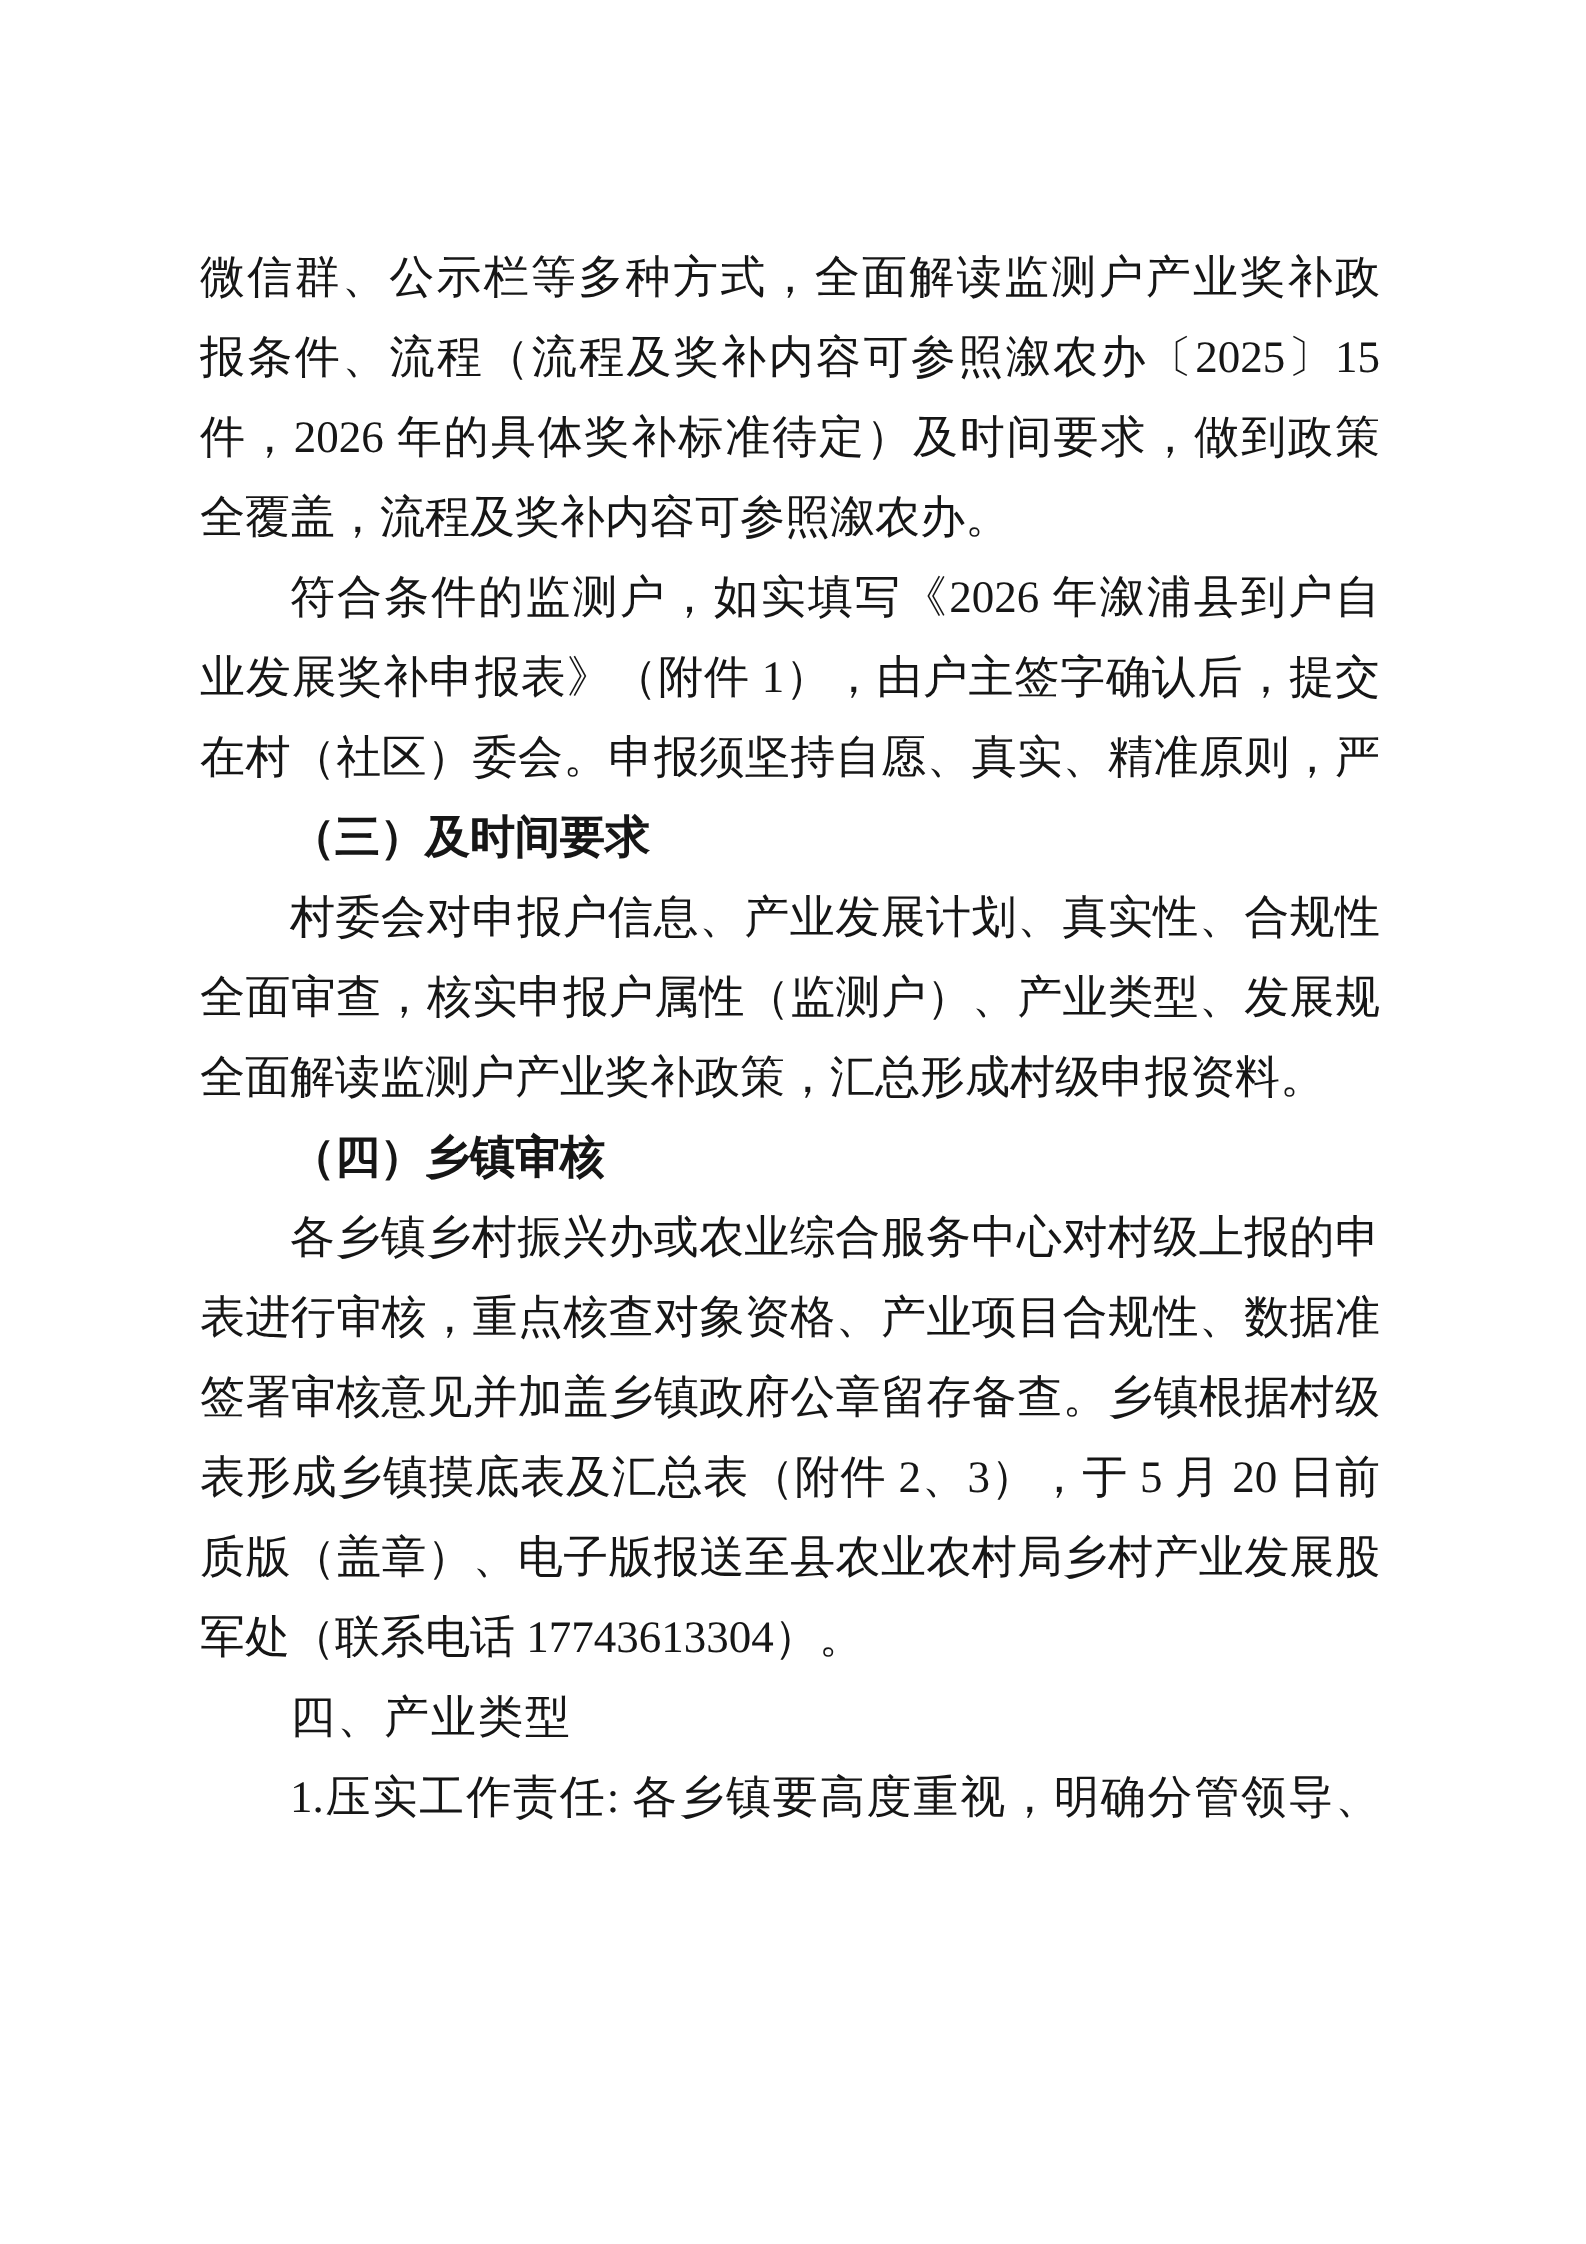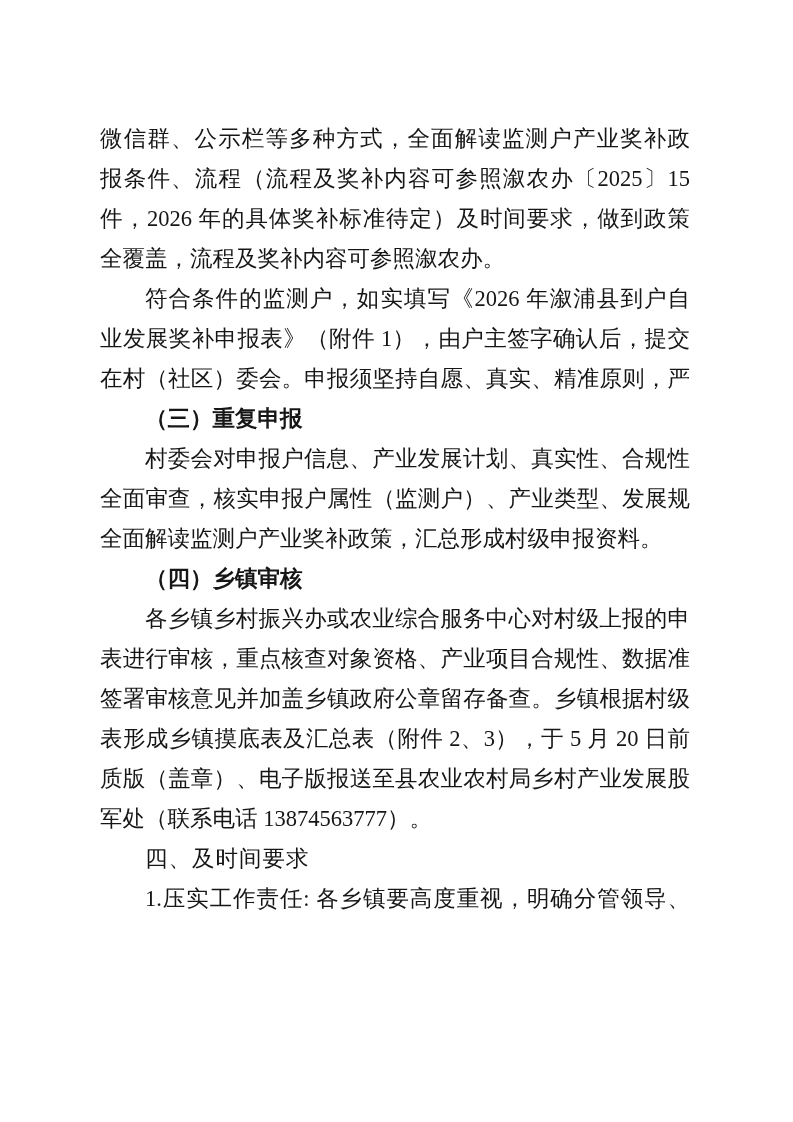--- a/index.html
+++ b/index.html
@@ -77,38 +77,38 @@
         <div class="line fill">报条件、流程（流程及奖补内容可参照溆农办〔2025〕15 号文</div>
         <div class="line fill">件，2026 年的具体奖补标准待定）及时间要求，做到政策知晓</div>
         <div class="line last">全覆盖，流程及奖补内容可参照溆农办。</div>
       </div>
       <div class="block body">
         <div class="line fill indent">符合条件的监测户，如实填写《2026 年溆浦县到户自主产</div>
         <div class="line fill">业发展奖补申报表》（附件 1），由户主签字确认后，提交至所</div>
         <div class="line fill">在村（社区）委会。申报须坚持自愿、真实、精准原则，严禁虚</div>
       </div>
       <div class="block heading-kai">
-        <div class="line">（三）重复申报</div>
+        <div class="line">（三）及时间要求</div>
       </div>
       <div class="block body">
         <div class="line fill indent">村委会对申报户信息、产业发展计划、真实性、合规性进行</div>
         <div class="line fill">全面审查，核实申报户属性（监测户）、产业类型、发展规模，</div>
         <div class="line last">全面解读监测户产业奖补政策，汇总形成村级申报资料。</div>
       </div>
       <div class="block heading-kai">
         <div class="line">（四）乡镇审核</div>
       </div>
       <div class="block body">
         <div class="line fill indent">各乡镇乡村振兴办或农业综合服务中心对村级上报的申报</div>
         <div class="line fill">表进行审核，重点核查对象资格、产业项目合规性、数据准确性，</div>
         <div class="line fill">签署审核意见并加盖乡镇政府公章留存备查。乡镇根据村级申报</div>
         <div class="line fill">表形成乡镇摸底表及汇总表（附件 2、3），于 5 月 20 日前将纸</div>
         <div class="line fill">质版（盖章）、电子版报送至县农业农村局乡村产业发展股马小</div>
-        <div class="line last">军处（联系电话 13874563777）。</div>
+        <div class="line last">军处（联系电话 17743613304）。</div>
       </div>
       <div class="block heading-hei">
-        <div class="line">四、及时间要求</div>
+        <div class="line">四、产业类型</div>
       </div>
       <div class="block body">
         <div class="line fill indent"><span class="lead">1.压实工作责任:</span><span> 各乡镇要高度重视，明确分管领导、责任</span></div>
       </div>
     </div>
 </div>
 
 </body></html>

